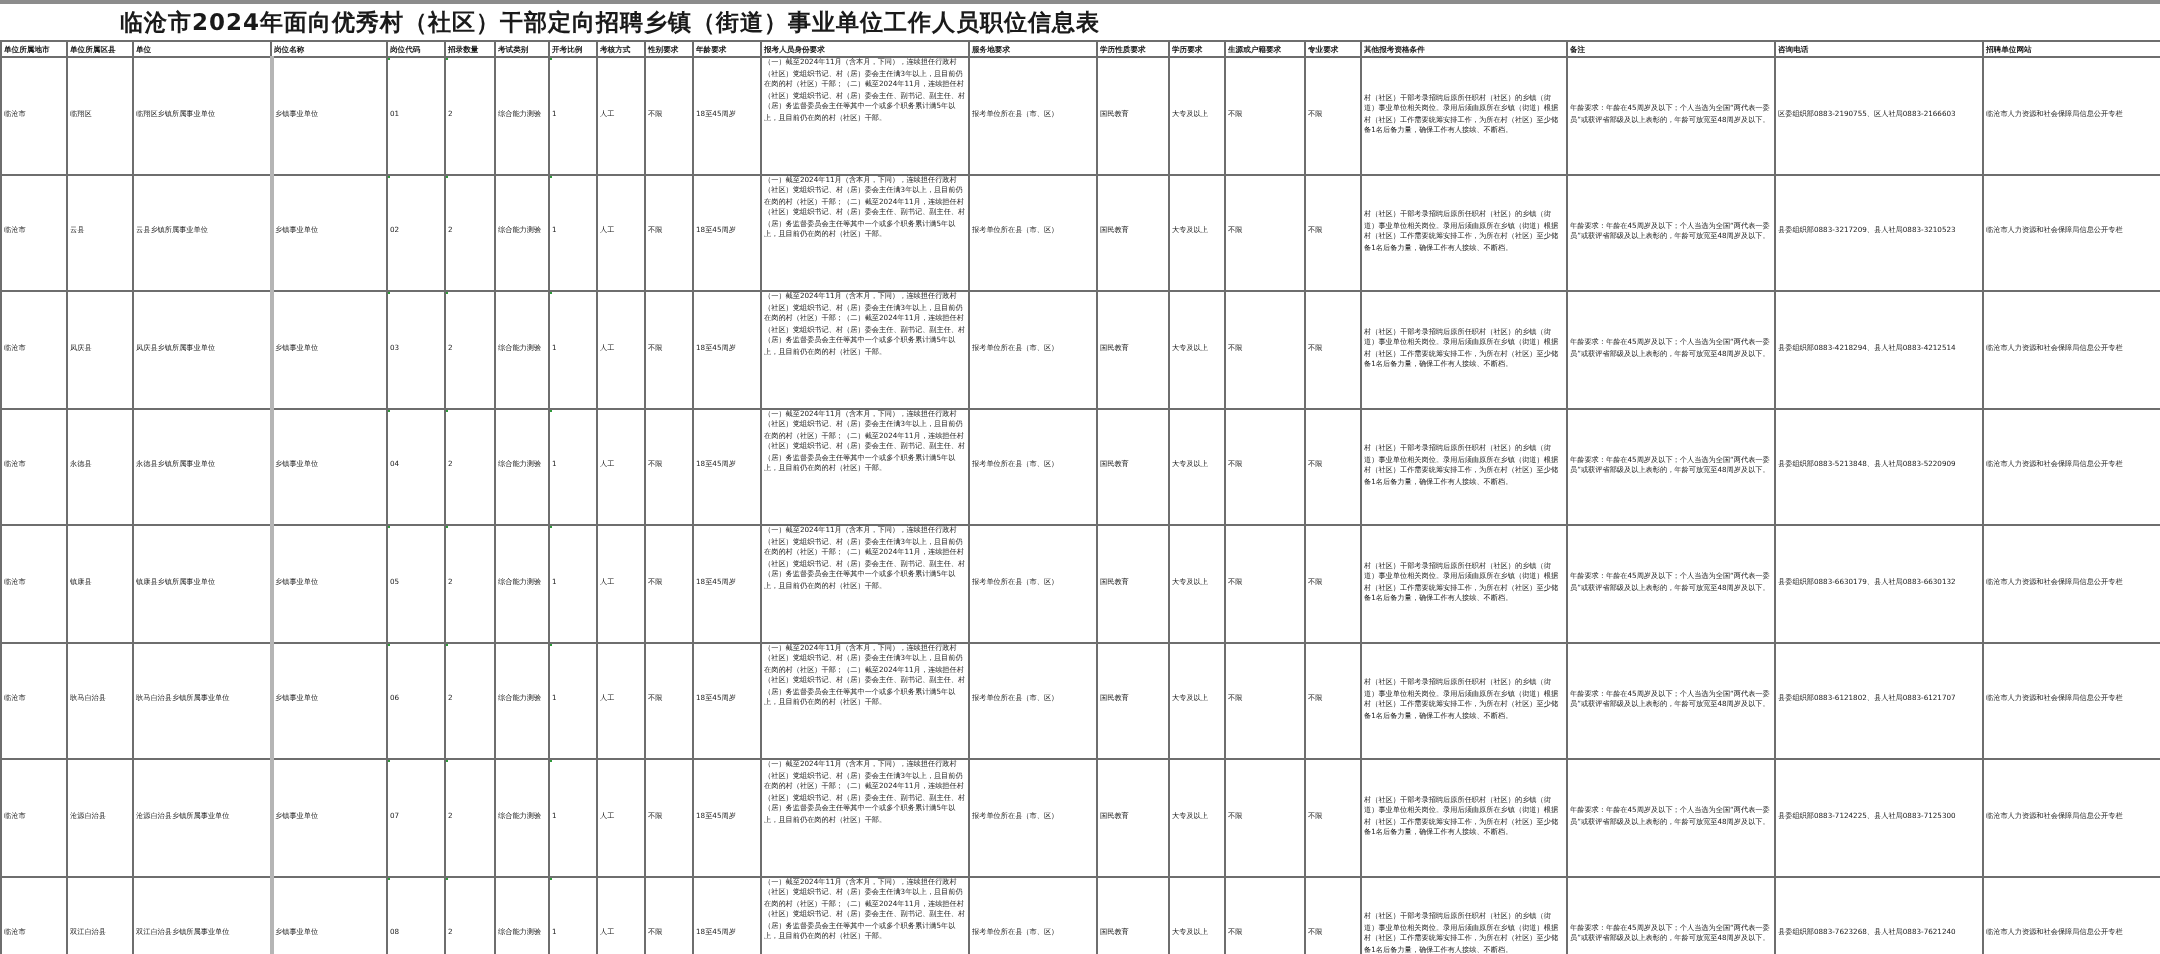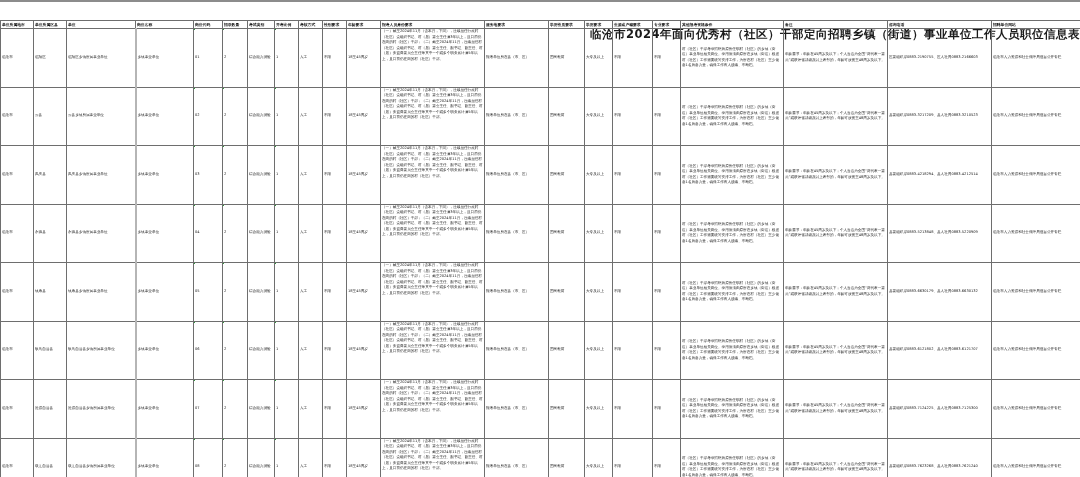--- a/index.html
+++ b/index.html
@@ -8,24 +8,23 @@
     font-family: "DejaVu Sans", "Liberation Sans", sans-serif;
     color: #1a1a1a;
     position: relative;
   }
   .sheet {
     position: absolute; left: 0; top: 0; width: 1080px; height: 477px;
     border-top: 2px solid #8c8c8c;
     box-sizing: border-box;
   }
   .title {
-    height: 18px; line-height: 18px; text-align: right;
+    height: 18px; line-height: 18px; text-align: left;
     font-size: 11.5px; font-weight: bold; letter-spacing: 0.5px;
     padding-left: 60px;
-    margin-top: 23px;
   }
   table {
     border-collapse: collapse; table-layout: fixed;
     width: 1080px; position: absolute; top: 18px; left: 0;
   }
   th, td {
     border: 1px solid #6e6e6e;
     font-size: 3.6px; line-height: 5.6px;
     padding: 0 1px; overflow: hidden; vertical-align: middle;
     text-align: left; word-break: break-all;

